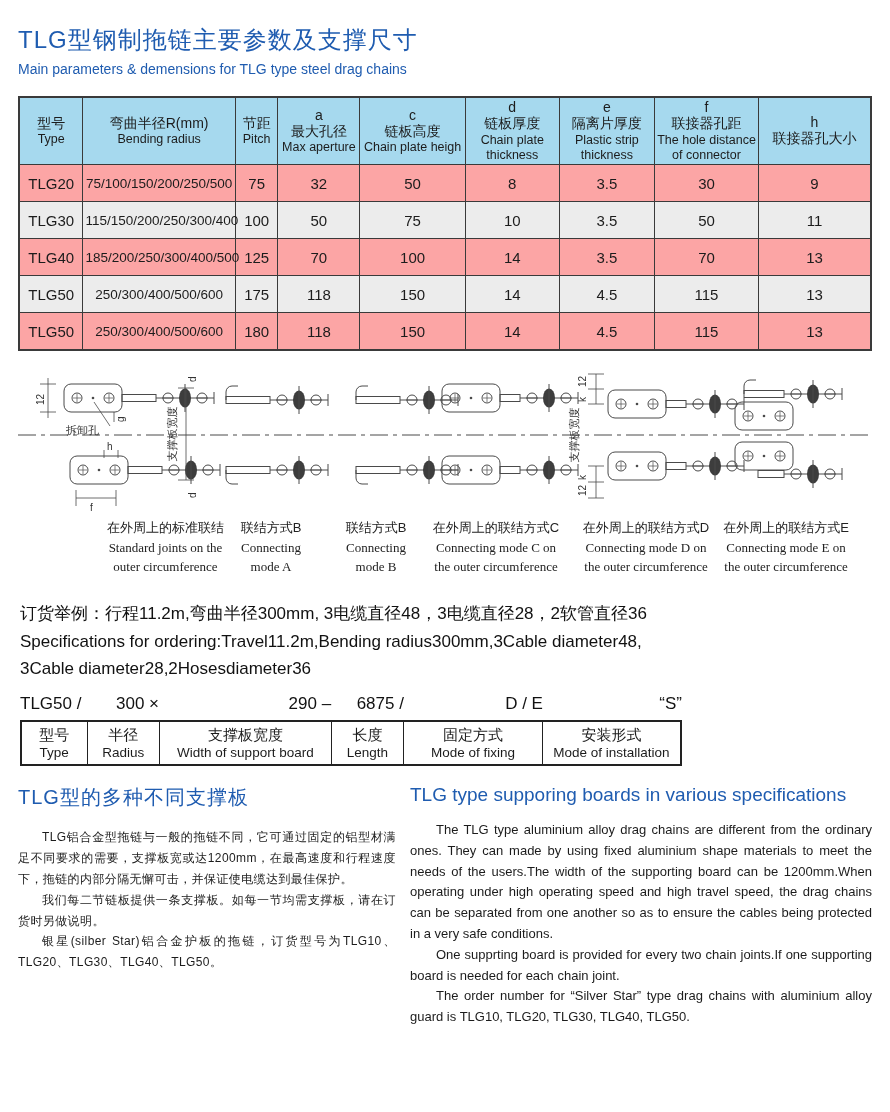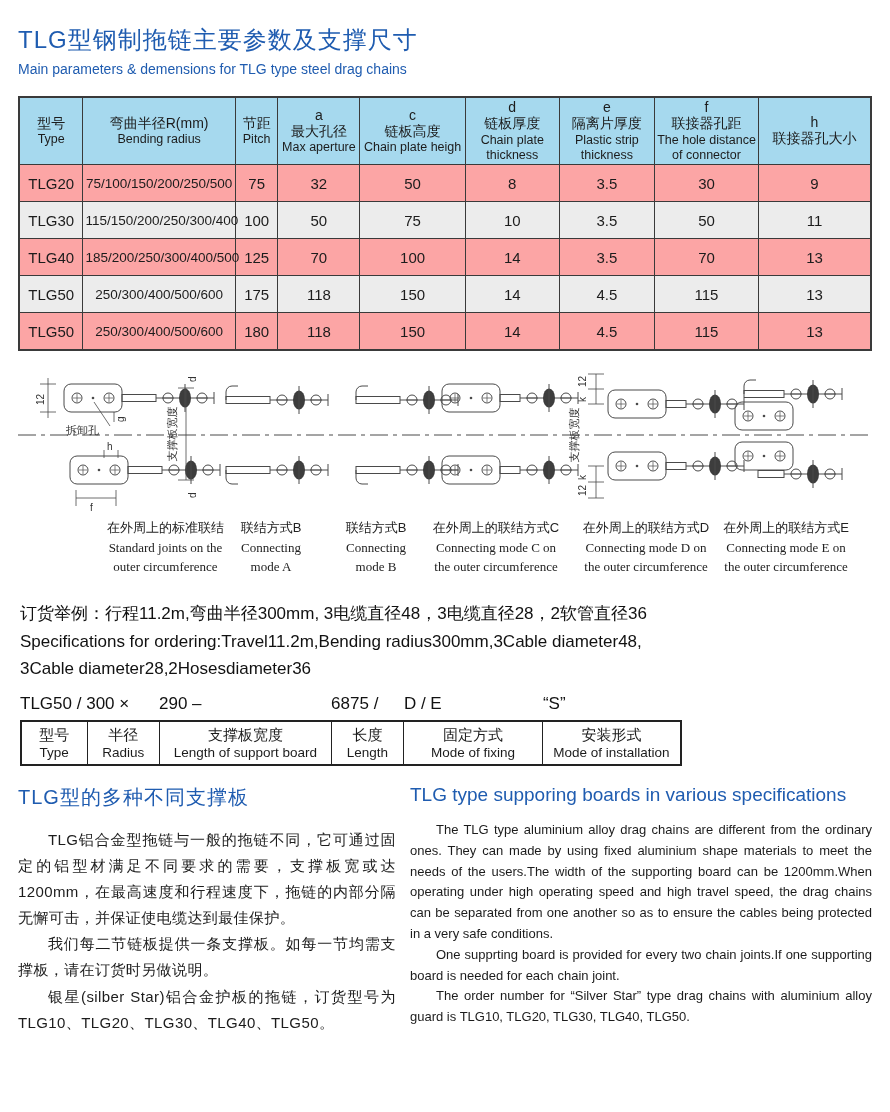--- a/index.html
+++ b/index.html
@@ -35,35 +35,35 @@
   .diagram-wrap{left:18px;top:358px;width:854px;height:158px}
   svg text{font-family:"Liberation Sans",sans-serif;fill:#333}
   .cap{position:absolute;text-align:center;font-size:13px;line-height:1.5;color:#222}
   .cap .zh{display:block;font-size:13px}
   .cap .en{display:block;font-family:"Liberation Serif",serif;font-size:13px}
 
   
   .order-text{left:20px;top:600px;width:660px;font-size:17px;line-height:1.62;color:#111}
   .order-text div{white-space:nowrap}
   .code-row{left:20px;top:694px;width:662px;display:grid;grid-template-columns:10% 11% 26% 11% 21% 21%;font-size:17px;color:#111}
-  .code-row span{text-align:left;white-space:nowrap}
+  .code-row span{text-align:right;white-space:nowrap}
   .code-row span:first-child{text-align:left}
   table.codes{left:20px;top:720px;border-collapse:collapse;table-layout:fixed;width:662px;border:2px solid #222;position:absolute}
   table.codes td{border:1.5px solid #222;text-align:center;padding:3px 2px;vertical-align:middle}
   table.codes .ct-zh{display:block;font-size:15px;line-height:1.3}
   table.codes .ct-en{display:block;font-size:13.5px;line-height:1.25}
 
   
   .sec-head-zh{font-size:20px;font-weight:normal;color:var(--blue);letter-spacing:1px}
   .sec-head-en{font-size:19px;color:var(--blue)}
   .col-zh{left:18px;top:784px;width:378px}
   .col-en{left:410px;top:784px;width:462px}
   .col-zh .body{margin-top:16px}
   .col-en .body{margin-top:14px}
-  .col-zh p{margin:0;font-size:15px;line-height:1.74;text-indent:2em;text-align:justify;letter-spacing:.4px}
+  .col-zh p{margin:0;font-size:12px;line-height:1.74;text-indent:2em;text-align:justify;letter-spacing:.4px}
   .col-en p{margin:0;font-size:13px;line-height:1.6;text-indent:2em;text-align:justify}
 </style>
 </head>
 <body>
 
 <div class="abs" style="left:18px;top:24px">
   <div class="title-zh">TLG型钢制拖链主要参数及支撑尺寸</div>
   <div class="title-en">Main parameters &amp; demensions for TLG type steel drag chains</div>
 </div>
 
@@ -354,21 +354,21 @@
     <td>
           <span class="ct-zh">型号</span>
           <span class="ct-en">Type</span>
         </td>
     <td>
           <span class="ct-zh">半径</span>
           <span class="ct-en">Radius</span>
         </td>
     <td>
           <span class="ct-zh">支撑板宽度</span>
-          <span class="ct-en">Length of support board</span>
+          <span class="ct-en">Width of support board</span>
         </td>
     <td>
           <span class="ct-zh">长度</span>
           <span class="ct-en">Length</span>
         </td>
     <td>
           <span class="ct-zh">固定方式</span>
           <span class="ct-en">Mode of fixing</span>
         </td>
     <td>

